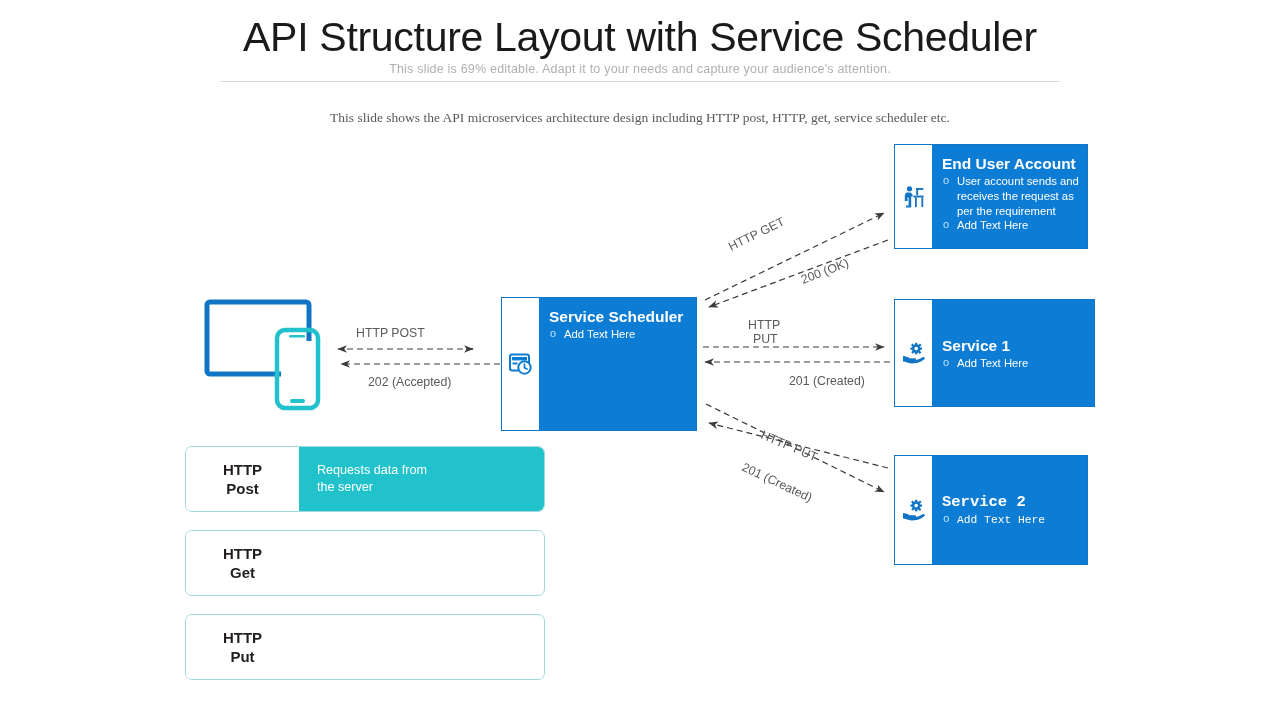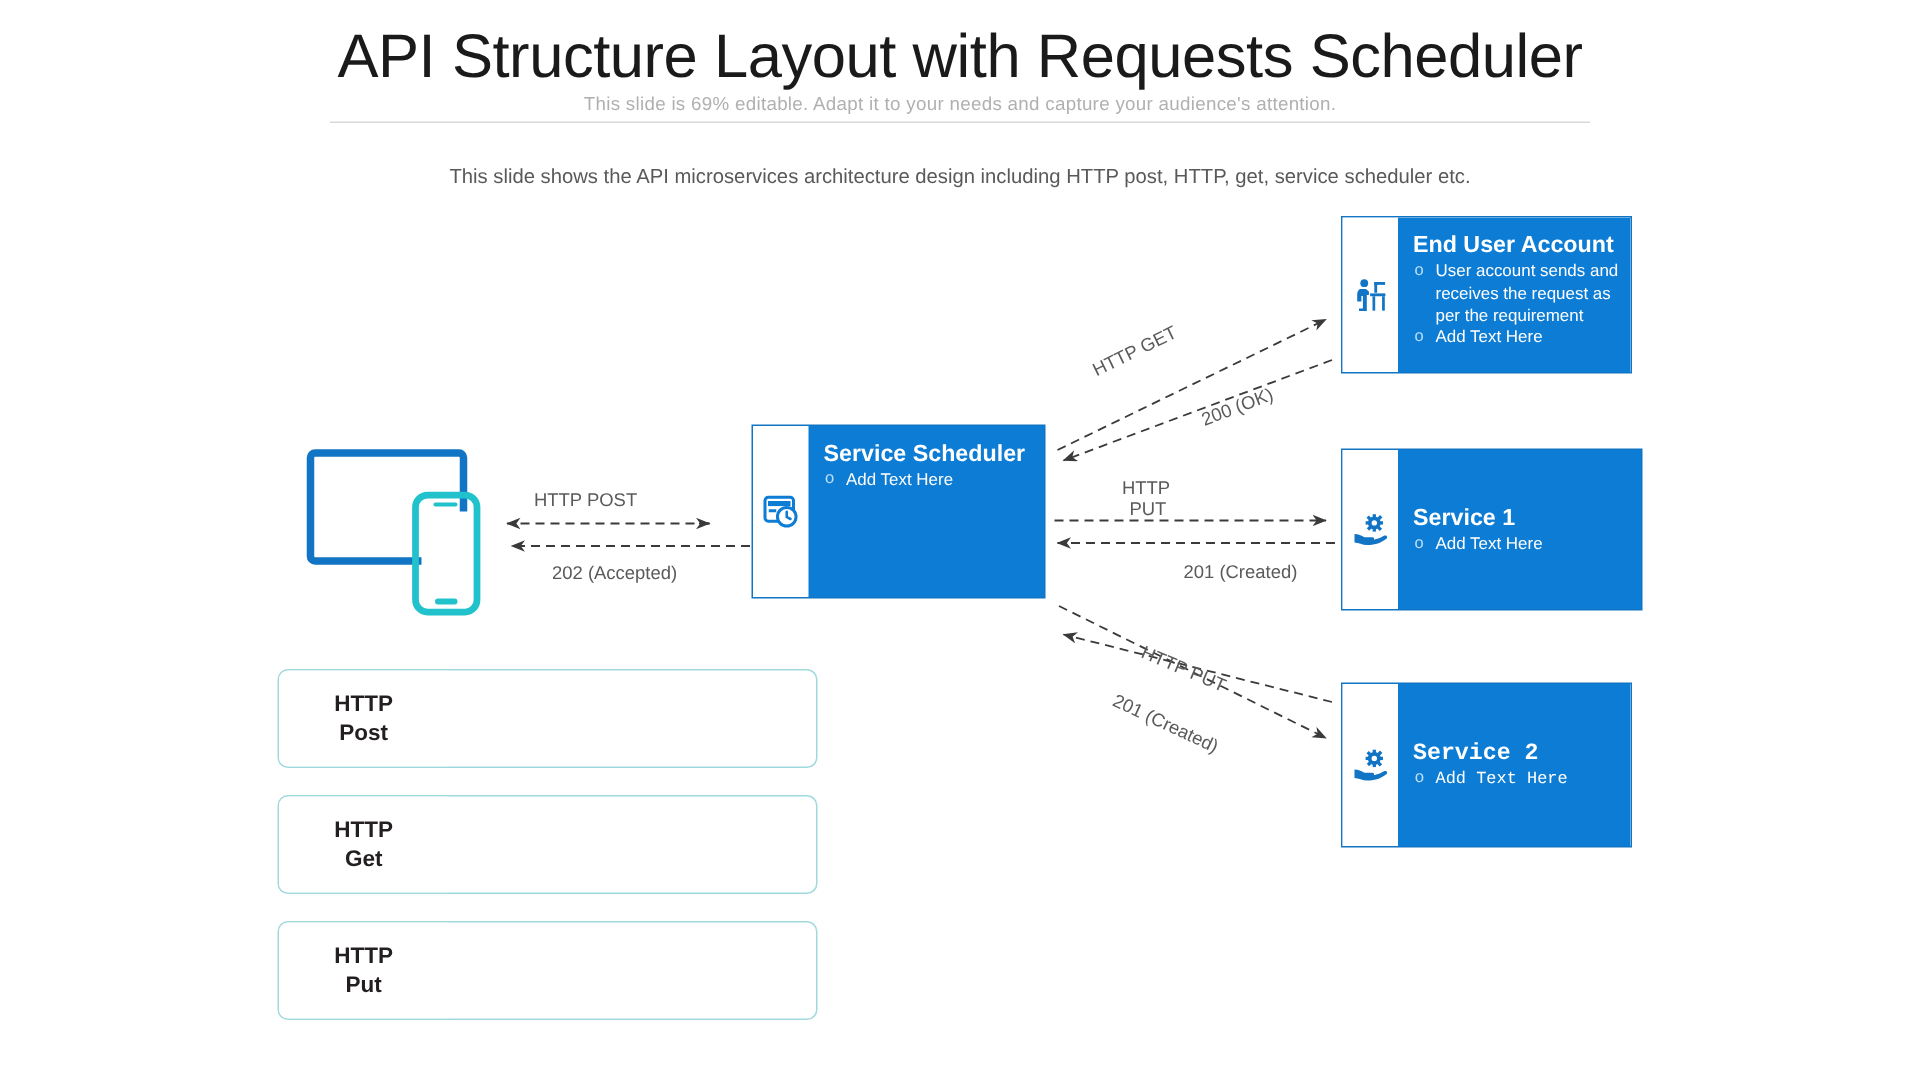--- a/index.html
+++ b/index.html
@@ -42,20 +42,21 @@
     width: 840px; height: 1px;
     background: #d8d8d8;
   }
   #slide-description {
     position: absolute;
     left: 0; top: 110px;
     width: 1280px;
     text-align: center;
     font-size: 13.5px;
     color: #595959;
+    font-family: Liberation Serif, serif;
   }
 
   
   .node {
     position: absolute;
     box-sizing: border-box;
     border: 1.6px solid #1274c4;
     border-radius: 0;
     background: #ffffff;
     overflow: hidden;
@@ -153,21 +154,21 @@
   }
   .arrow-label {
     font-family: "Liberation Sans", sans-serif;
     font-size: 12.3px;
     fill: #5a5a5a;
   }
 </style>
 </head>
 <body>
 
-<div id="slide-title">API Structure Layout with Requests Scheduler</div>
+<div id="slide-title">API Structure Layout with Service Scheduler</div>
 <div id="slide-subtitle">This slide is 69% editable. Adapt it to your needs and capture your audience's attention.</div>
 <div id="title-rule"></div>
 <div id="slide-description">This slide shows the API microservices architecture design including HTTP post, HTTP, get, service scheduler etc.</div>
 
 <svg id="diagram-svg" viewBox="0 0 1280 720">
   <defs>
     <marker id="ah" markerWidth="9" markerHeight="9" refX="7.5" refY="3.2" orient="auto">
       <path d="M0,0 L8,3.2 L0,6.4 L2.3,3.2 Z" fill="#3a3a3a"></path>
     </marker>
   </defs>
@@ -198,21 +199,21 @@
   <text class="arrow-label" x="748" y="329">HTTP</text>
   <text class="arrow-label" x="753" y="343">PUT</text>
   <text class="arrow-label" x="789" y="385">201 (Created)</text>
 
   <line x1="706" y1="404" x2="884" y2="492" stroke="#3a3a3a" stroke-width="1.2" stroke-dasharray="6,4" marker-end="url(#ah)"></line>
   <line x1="888" y1="468" x2="709" y2="423" stroke="#3a3a3a" stroke-width="1.2" stroke-dasharray="6,4" marker-end="url(#ah)"></line>
   <text class="arrow-label" x="760" y="438" transform="rotate(23 760 438)">HTTP PUT</text>
   <text class="arrow-label" x="741" y="470" transform="rotate(25 741 470)">201 (Created)</text>
 </svg>
 
-<div class="node" style="left:501px; top:283px; width:196px; height:116px;justify-content:flex-end;">
+<div class="node" style="left:501px; top:297px; width:196px; height:134px;justify-content:flex-end;">
   <div class="node-icon">
     <svg width="26" height="26" viewBox="0 0 26 26">
       <rect x="2" y="3.5" width="19" height="16" rx="2.2" fill="none" stroke="#0d7cd5" stroke-width="2"></rect>
       <rect x="4" y="6" width="15" height="3.4" fill="#0d7cd5"></rect>
       <rect x="4.5" y="11.5" width="5" height="2" fill="#0d7cd5"></rect>
       <circle cx="16.5" cy="16.5" r="6.2" fill="#ffffff" stroke="#0d7cd5" stroke-width="2"></circle>
       <path d="M16.5 13.2 L16.5 16.7 L19 18" stroke="#0d7cd5" stroke-width="1.7" fill="none" stroke-linecap="round"></path>
     </svg>
   </div>
   <div class="node-body">
@@ -296,20 +297,26 @@
   </div>
 </div>
 
 <div class="legend-card" style="top:446px;">
   <div class="legend-key">
     <span>
       <span>HTTP</span><br>
       <span>Post</span>
     </span>
   </div>
+  <div class="legend-desc">
+    <span>
+      <span>Requests data from</span><br>
+      <span>the server</span>
+    </span>
+  </div>
 </div>
 
 <div class="legend-card" style="top:530px;">
   <div class="legend-key">
     <span>
       <span>HTTP</span><br>
       <span>Get</span>
     </span>
   </div>
 </div>

